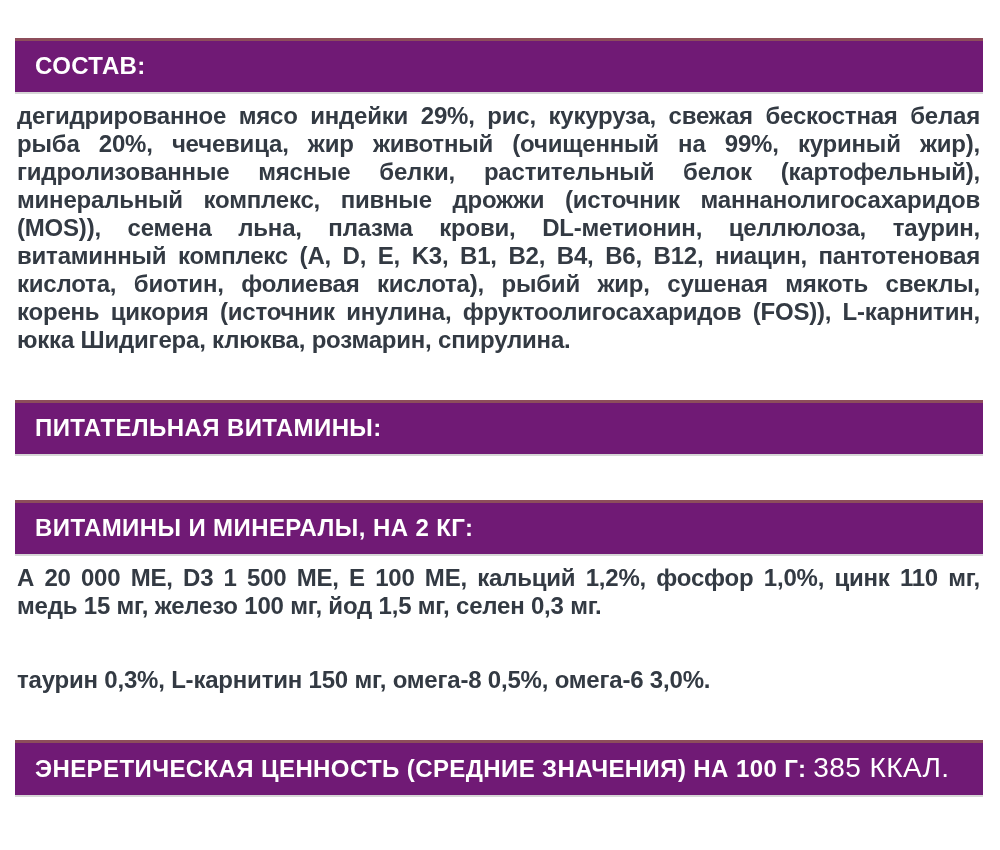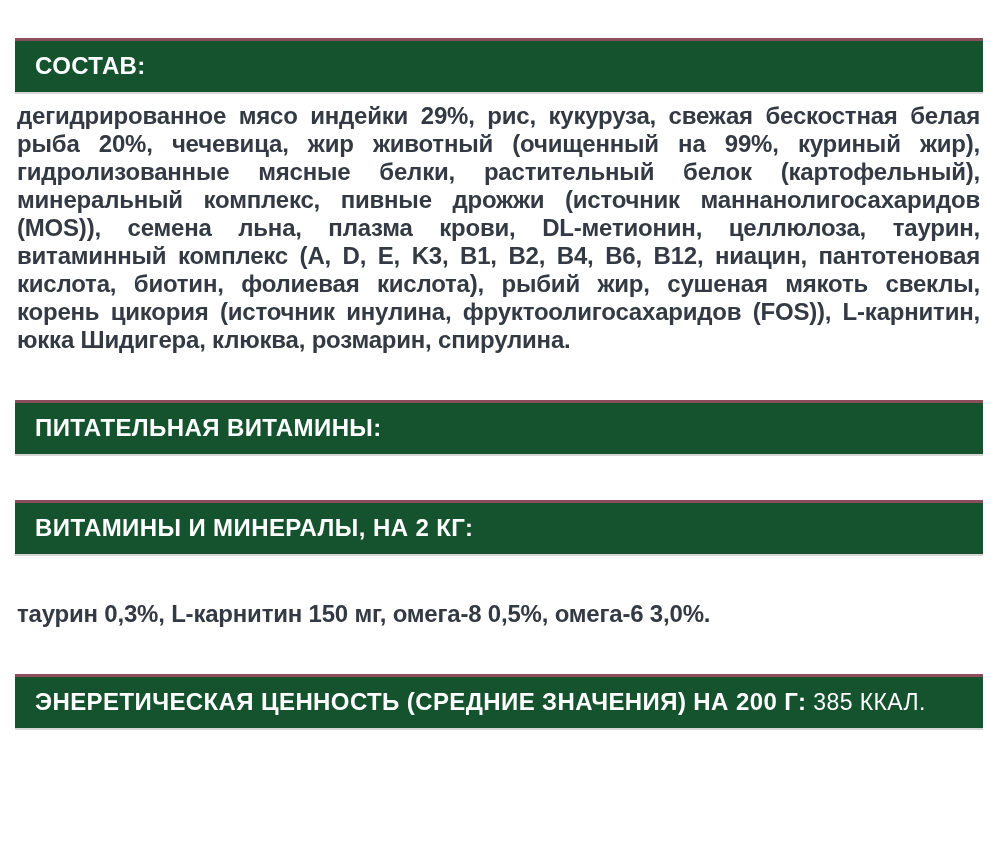--- a/index.html
+++ b/index.html
@@ -17,37 +17,37 @@
     box-sizing: border-box;
     width: 1000px;
     height: 850px;
     padding: 38px 17px 0 15px;
     background: #ffffff;
   }
   .section {
     margin-bottom: 46px;
   }
   .bar {
-    background: #14532d;
+    background: #701a75;
     border-top: 3px solid #8d4e5b;
     box-shadow: 0 2px 0 #d6d6d6;
     padding: 11px 20px 12px 20px;
   }
   .bar-title {
     margin: 0;
     display: inline;
     color: #ffffff;
     font-size: 24px;
     line-height: 28px;
     font-weight: bold;
     letter-spacing: 0.4px;
   }
   .energy-value {
     color: #ffffff;
-    font-size: 23px;
+    font-size: 28px;
     line-height: 28px;
     font-weight: normal;
     letter-spacing: 0.4px;
   }
   .body-text {
     margin: 10px 3px 0 2px;
     color: #333a43;
     font-size: 24px;
     line-height: 28px;
     font-weight: bold;
@@ -73,26 +73,27 @@
   <section class="section">
     <div class="bar">
       <h2 class="bar-title">ПИТАТЕЛЬНАЯ ВИТАМИНЫ:</h2>
     </div>
   </section>
 
   <section class="section">
     <div class="bar">
       <h2 class="bar-title">ВИТАМИНЫ И МИНЕРАЛЫ, НА 2 КГ:</h2>
     </div>
+    <p class="body-text">А 20 000 МЕ, D3 1 500 МЕ, Е 100 МЕ, кальций 1,2%, фосфор 1,0%, цинк 110 мг, медь 15 мг, железо 100 мг, йод 1,5 мг, селен 0,3 мг.</p>
   </section>
 
   <section class="section">
     <p class="body-text">таурин 0,3%, L-карнитин 150 мг, омега-8 0,5%, омега-6 3,0%.</p>
   </section>
 
   <section class="section energy">
     <div class="bar">
-      <h2 class="bar-title">ЭНЕРЕТИЧЕСКАЯ ЦЕННОСТЬ (СРЕДНИЕ ЗНАЧЕНИЯ) НА 200 Г: </h2>
+      <h2 class="bar-title">ЭНЕРЕТИЧЕСКАЯ ЦЕННОСТЬ (СРЕДНИЕ ЗНАЧЕНИЯ) НА 100 Г: </h2>
       <span class="energy-value">385 ККАЛ.</span>
     </div>
   </section>
 
 </div>
 
 </body></html>

